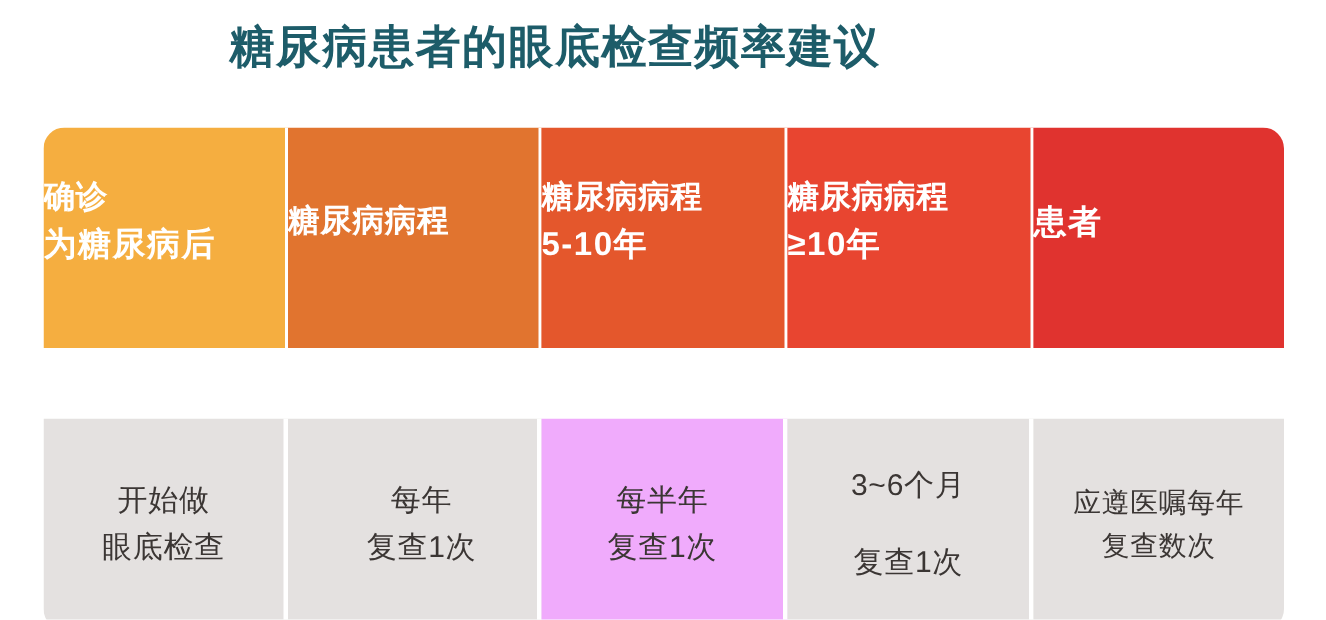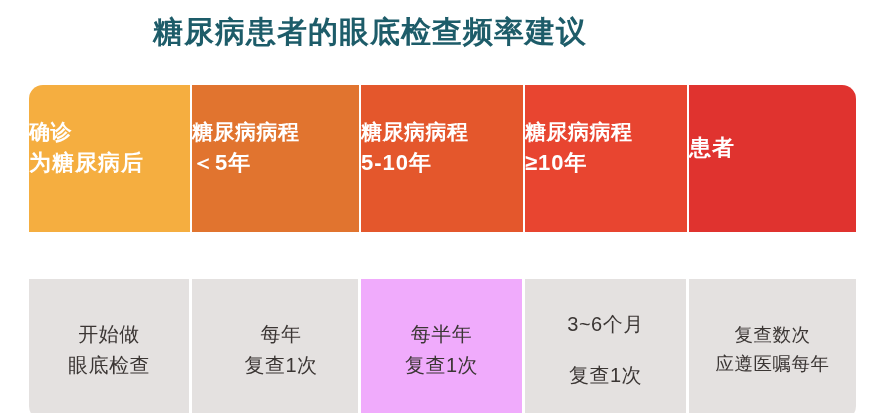--- a/index.html
+++ b/index.html
@@ -118,21 +118,20 @@
 
     <div id="header-row">
 
       <div class="head-cell" style="background: rgb(245, 174, 64); width: 163px; flex: 0 0 163px; color: rgb(255, 255, 255);">
         <span class="cell-line l1">确诊</span>
         <span class="cell-line l2">为糖尿病后</span>
       </div>
 
       <div class="head-cell" style="background: rgb(225, 116, 47); width: 169px; flex: 0 0 169px; color: rgb(255, 255, 255);">
         <span class="cell-line l1">糖尿病病程</span>
-        <span class="cell-line l2">＜5年</span>
       </div>
 
       <div class="head-cell" style="background: rgb(228, 87, 44); width: 164px; flex: 0 0 164px; color: rgb(255, 255, 255);">
         <span class="cell-line l1">糖尿病病程</span>
         <span class="cell-line l2">5-10年</span>
       </div>
 
       <div class="head-cell" style="background: rgb(232, 69, 48); width: 164px; flex: 0 0 164px; color: rgb(255, 255, 255);">
         <span class="cell-line l1">糖尿病病程</span>
         <span class="cell-line l2">≥10年</span>
@@ -160,21 +159,21 @@
         <span class="cell-line">每半年</span>
         <span class="cell-line">复查1次</span>
       </div>
 
       <div class="body-cell" style="background: rgb(228, 225, 224); color: rgb(59, 54, 52); width: 164px; flex: 0 0 164px; gap: 20px;">
         <span class="cell-line">3~6个月</span>
         <span class="cell-line">复查1次</span>
       </div>
 
       <div class="body-cell narrow" style="background: rgb(228, 225, 224); color: rgb(59, 54, 52); width: 167px; flex: 0 0 167px;">
+        <span class="cell-line">应遵医嘱每年</span>
         <span class="cell-line">复查数次</span>
-        <span class="cell-line">应遵医嘱每年</span>
       </div>
 
     </div>
 
   </div>
 
 </div>
 
 </body></html>

